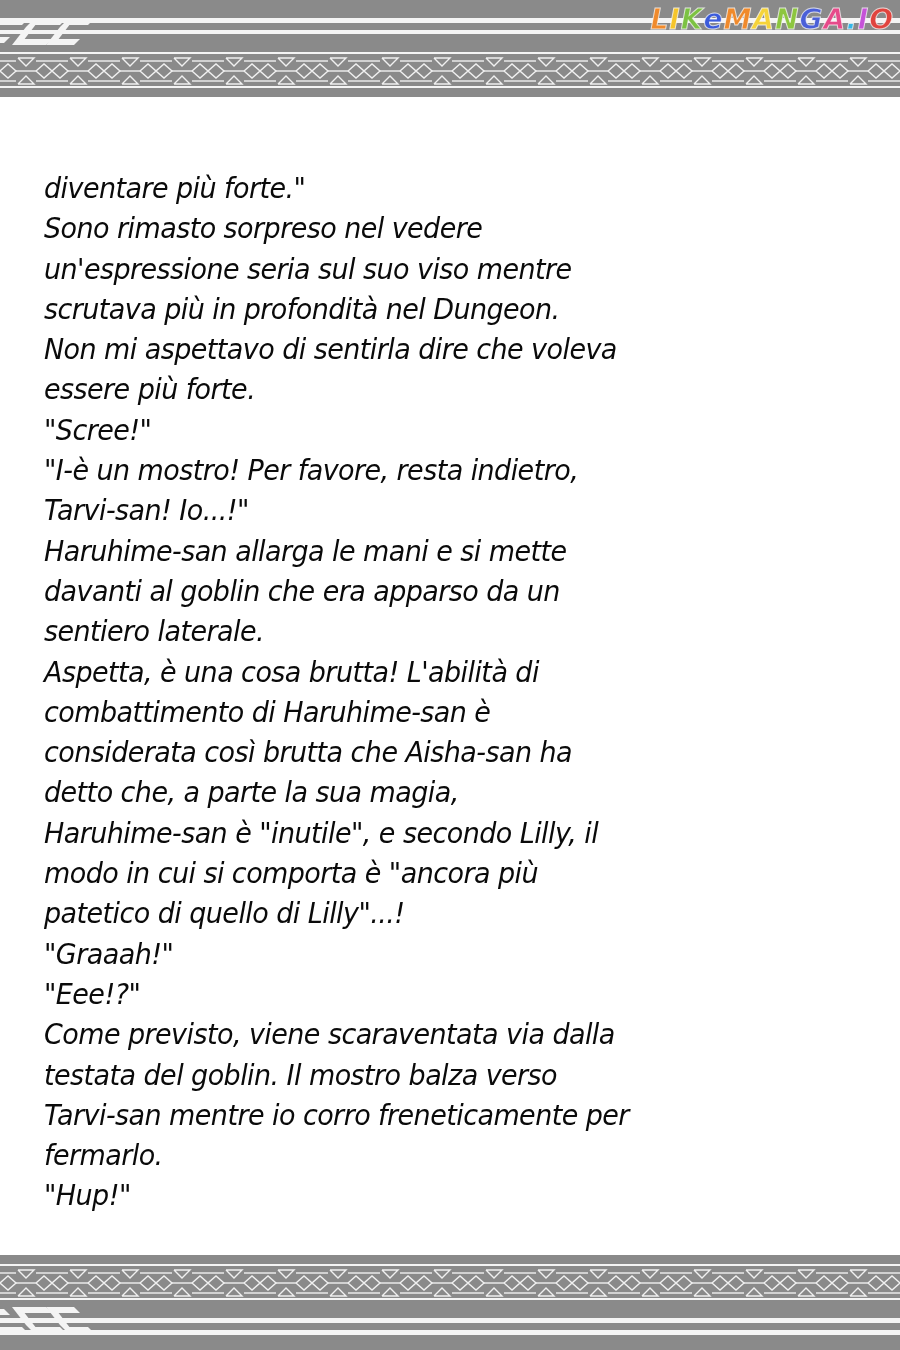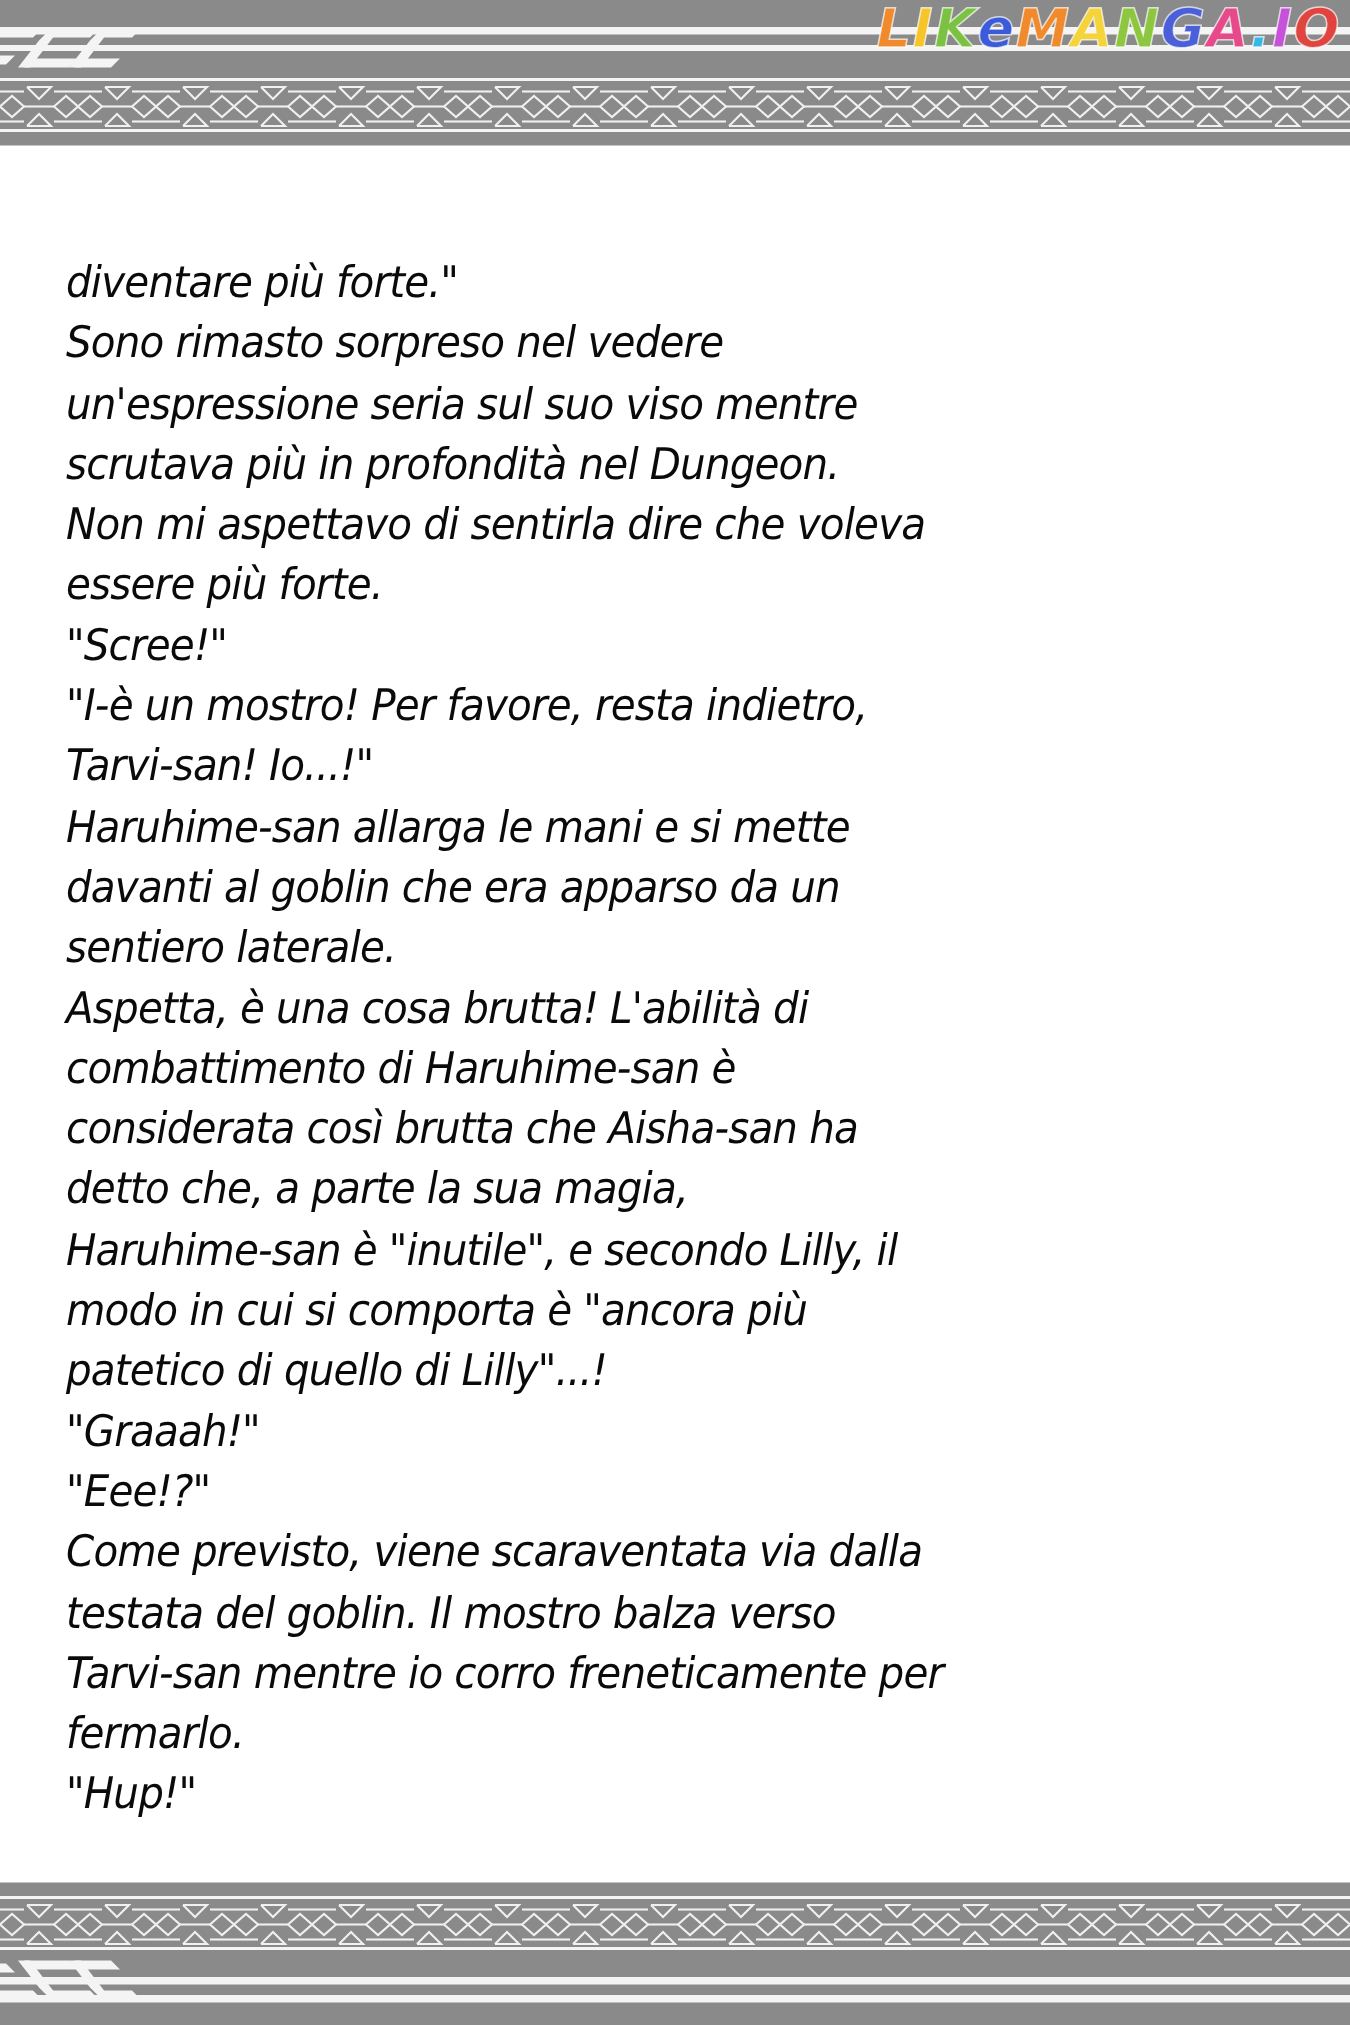--- a/index.html
+++ b/index.html
@@ -3,21 +3,21 @@
 <meta charset="utf-8">
 <style>
   html, body { margin:0; padding:0; }
   body { width:900px; height:1350px; background:#ffffff; position:relative; overflow:hidden; font-family:"DejaVu Sans", sans-serif; }
   .band { position:absolute; left:0; width:900px; background:#8a8a8a; overflow:hidden; }
   .band.top { top:0; height:97px; }
   .band.bottom { top:1255px; height:95px; }
   .stripe { position:absolute; left:0; width:900px; background:#f4f4f4; }
   .pattern { position:absolute; left:0; width:900px; height:30px; }
   .key { position:absolute; }
-  .watermark { position:absolute; top:2px; right:6px; font-family:"DejaVu Sans", sans-serif; font-weight:bold; font-style:italic; font-size:36px; letter-spacing:1px; line-height:36px; white-space:nowrap; -webkit-text-stroke:1px rgba(255,255,255,0.7); }
+  .watermark { position:absolute; top:2px; right:6px; font-family:"DejaVu Sans", sans-serif; font-weight:bold; font-style:italic; font-size:28px; letter-spacing:1px; line-height:36px; white-space:nowrap; -webkit-text-stroke:1px rgba(255,255,255,0.7); }
   .watermark span { display:inline-block; }
   .text-block { position:absolute; left:44px; top:168px; width:830px; }
   .line { font-family:"DejaVu Sans", sans-serif; font-style:italic; font-size:29px; line-height:40.3px; color:#0a0a0a; white-space:nowrap; letter-spacing:-0.6px; transform:scaleX(0.93); transform-origin:left center; }
 </style>
 </head>
 <body>
 
 <div class="band top">
   <div class="stripe" style="top:18px;height:5px;"></div>
   <div class="stripe" style="top:30px;height:4px;"></div>

